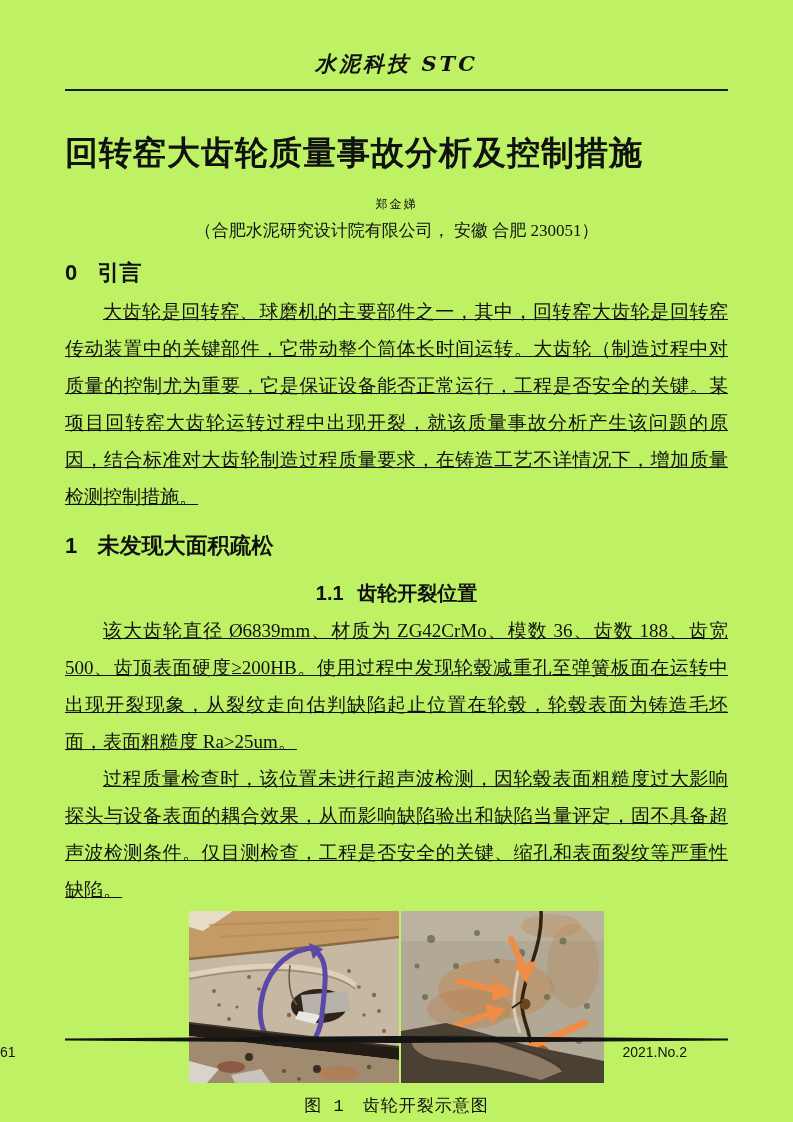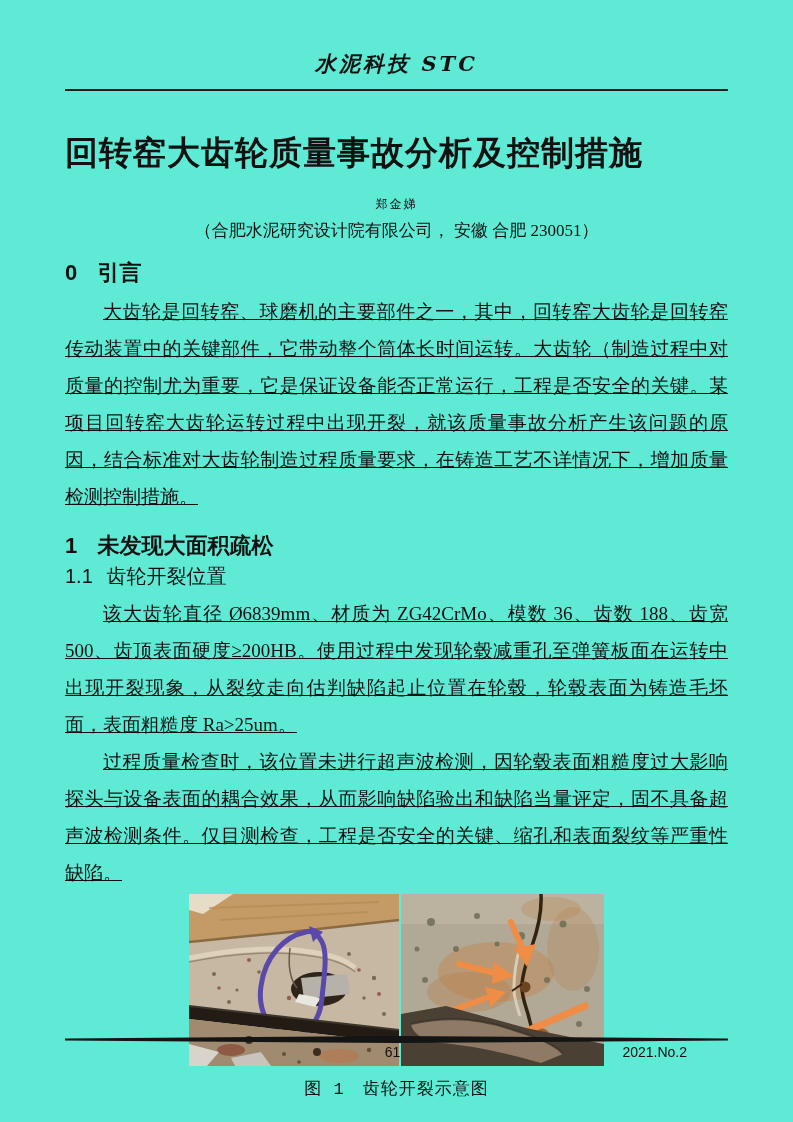--- a/index.html
+++ b/index.html
@@ -1,21 +1,21 @@
 <!DOCTYPE html>
 <html><head>
 <meta charset="utf-8">
 <style>
   html,body{margin:0;padding:0;background:#ffffff;}
   .page{
     position:relative;
     width:793px;height:1122px;
     box-sizing:border-box;
     padding:50px 65px 0 65px;
-    background:#5eead4;
+    background:#bef264;
     font-family:"Liberation Serif","DejaVu Serif",serif;
     color:#111;
     overflow:hidden;
   }
   .journal{
     text-align:center;
     font-family:"DejaVu Serif","Liberation Serif",serif;
     font-style:italic;font-weight:bold;
     font-size:21px;letter-spacing:3px;
   }
@@ -29,23 +29,23 @@
   }
   .author{margin-top:23px;text-align:center;font-size:12px;letter-spacing:2px;}
   .affiliation{margin-top:6px;text-align:center;font-size:17px;font-family:Liberation Serif, serif;}
   h2.sec{
     margin:18px 0 0 0;
     font-family:"Liberation Sans","DejaVu Sans",sans-serif;
     font-weight:bold;font-size:22px;line-height:26px;
   }
   h2.sec .num{margin-right:14px;}
   h3.subsec{
-    margin:5px 0 0 0;
-    font-family:"Liberation Sans","DejaVu Sans",sans-serif;
-    font-weight:normal;font-size:20px;line-height:24px;
+    margin:22px 0 0 0;
+    font-family:"Liberation Sans","DejaVu Sans",sans-serif;
+    font-weight:bold;font-size:20px;line-height:24px;text-align:center;
   }
   h3.subsec .num{margin-right:8px;}
   p.body{
     margin:7px 0 0 0;
     font-size:19px;line-height:37px;
     text-align:justify;
     text-indent:2em;
     text-decoration:underline;
   }
   p.body.cont{margin-top:0;}
@@ -53,21 +53,21 @@
   .photos{display:flex;justify-content:center;gap:2px;}
   .photos svg{display:block;}
   figcaption{
     margin-top:11px;text-align:center;
     font-size:17px;letter-spacing:1px;
     font-family:Liberation Mono, monospace;
   }
   .footer-rule{position:absolute;left:65px;top:1036px;width:663px;height:7px;}
   .pageno{
     position:absolute;left:0;right:8px;top:1044px;
-    text-align:center;font-size:14px;
+    text-align:left;font-size:14px;
     font-family:"Liberation Sans","DejaVu Sans",sans-serif;
   }
   .issue{
     position:absolute;top:1044px;right:106px;
     font-size:14px;
     font-family:"Liberation Sans","DejaVu Sans",sans-serif;
   }
 </style>
 </head>
 <body>

